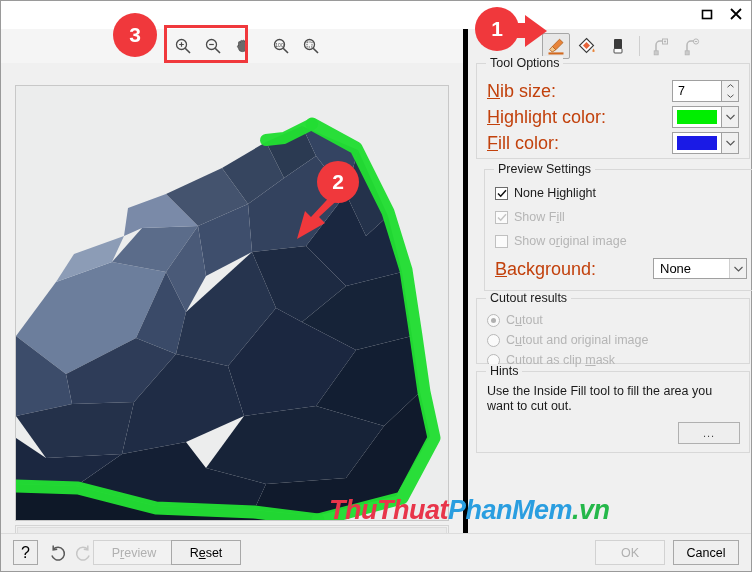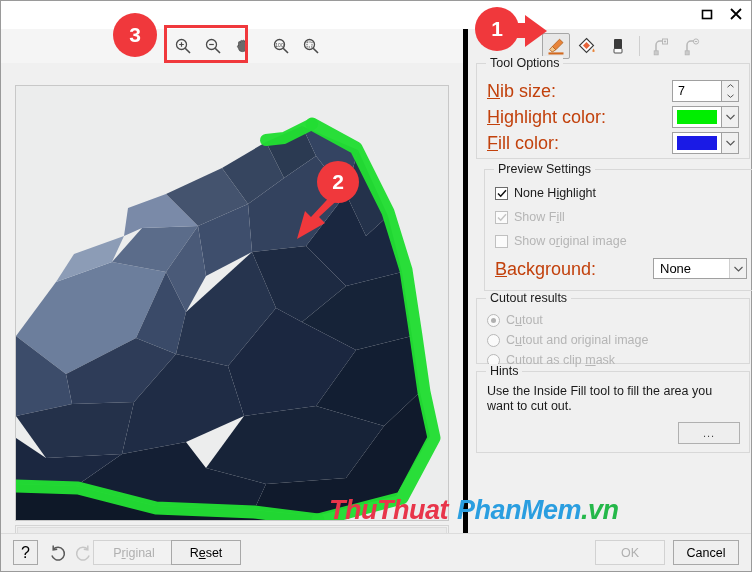--- a/index.html
+++ b/index.html
@@ -538,35 +538,35 @@
     <div class="icon-btn" style="left:70px; top:6px;">
       <svg width="19" height="19" viewBox="0 0 19 19" opacity="0.4">
         <path d="M13.8,6.4 a6.4,6.4 0 1 0 1.3,6.2" fill="none" stroke="#8a8a8a" stroke-width="1.5"></path>
         <path d="M13.8,2.6 L13.8,6.8 L9.8,6.2" fill="none" stroke="#8a8a8a" stroke-width="1.5"></path>
       </svg>
     </div>
 
     <div class="btn disabled" style="left:92px; top:6px; width:82px;">
         <span>P</span>
         <span class="u">r</span>
-        <span>iginal</span>
+        <span>eview</span>
       </div>
 
     <div class="btn" style="left:170px; top:6px; width:70px;">
         <span>R</span>
         <span class="u">e</span>
         <span>set</span>
       </div>
 
     <div class="btn disabled" style="left:594px; top:6px; width:70px;">OK</div>
     <div class="btn" style="left:672px; top:6px; width:66px;">Cancel</div>
   </div>
 
   <div class="watermark">
-    <span id="wm1" style="color: rgb(232, 53, 74);">ThuThuat</span><span id="wm2" style="color: rgb(42, 158, 224); margin-left: 9px;">PhanMem</span><span id="wm3" style="color: rgb(37, 184, 74);">.vn</span>
+    <span id="wm1" style="color: rgb(232, 53, 74);">ThuThuat</span><span id="wm2" style="color: rgb(42, 158, 224);">PhanMem</span><span id="wm3" style="color: rgb(37, 184, 74);">.vn</span>
   </div>
 
   <div class="anno-rect" style="left:163px; top:24px; width:84px; height:38px;"></div>
   <div class="badge" style="left:112px; top:12px; width:44px; height:44px;">3</div>
 
   <svg class="anno-arrow" style="left:494px; top:10px;" width="56" height="46" viewBox="0 0 56 46">
     <path d="M2,12 L30,12 L30,4 L52,20 L30,36 L30,27 L2,27 Z" fill="#f0383c"></path>
   </svg>
   <div class="badge" style="left:474px; top:6px; width:44px; height:44px;">1</div>
 

